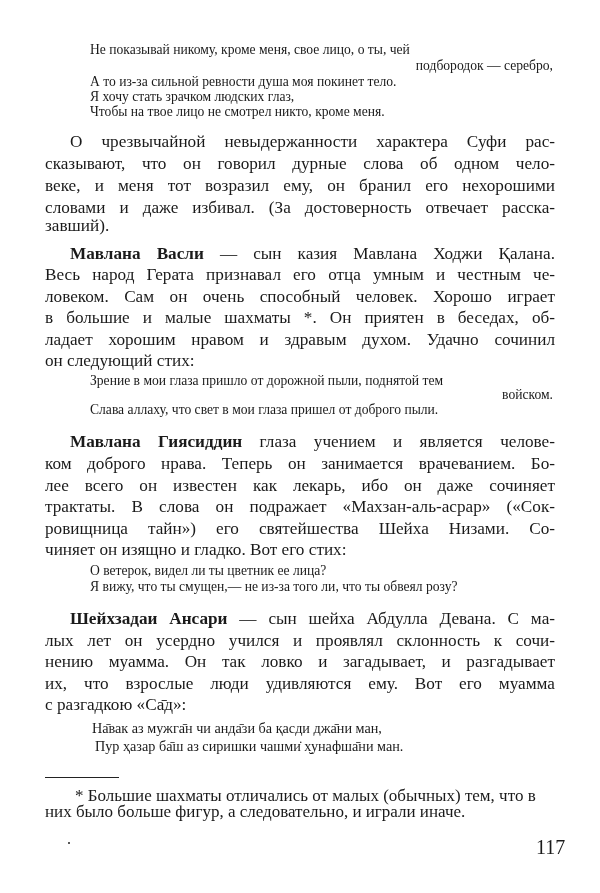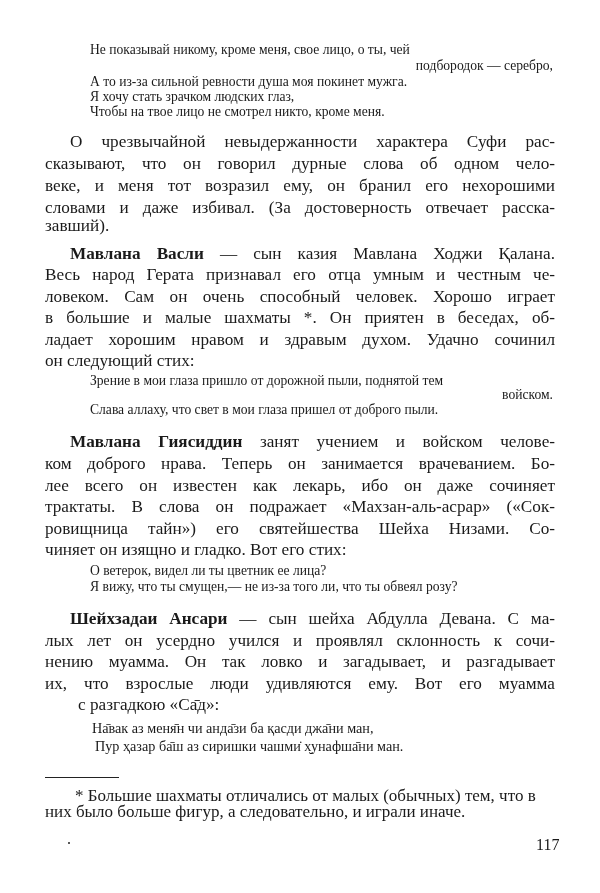--- a/index.html
+++ b/index.html
@@ -6,68 +6,68 @@
   body { width:600px; height:893px; background:#ffffff; position:relative; overflow:hidden;
          font-family:"Liberation Serif","DejaVu Serif",serif; color:#1a1a1a; }
   .line { position:absolute; white-space:nowrap; }
   .body { font-size:17.2px; left:45px; width:510px; text-align:justify; text-align-last:justify; }
   .body.last { text-align-last:left; }
   .body.ind { left:70px; width:485px; }
   .verse { font-size:13.6px; }
   .foot { font-size:17px; }
   b { font-weight:bold; }
   .rule { position:absolute; left:45px; top:777px; width:74px; height:1px; background:#222; }
-  .pageno { position:absolute; left:536px; top:836px; font-size:16px;font-family:Liberation Serif, serif; }
+  .pageno { position:absolute; left:536px; top:836px; font-size:20px;font-family:Liberation Serif, serif; }
   .dot { position:absolute; left:68px; top:842px; width:2px; height:2px; background:#222; border-radius:1px; }
 </style>
 </head>
 <body>
 
 <div>
 
   <div class="line verse" style="left:90px;top:42px;">Не показывай никому, кроме меня, свое лицо, о ты, чей</div>
   <div class="line verse" style="right:47px;top:58px;">подбородок — серебро,</div>
-  <div class="line verse" style="left:90px;top:74px;">А то из-за сильной ревности душа моя покинет мужга.</div>
+  <div class="line verse" style="left:90px;top:74px;">А то из-за сильной ревности душа моя покинет тело.</div>
   <div class="line verse" style="left:90px;top:89px;">Я хочу стать зрачком людских глаз,</div>
   <div class="line verse" style="left:90px;top:104px;text-align:center;">Чтобы на твое лицо не смотрел никто, кроме меня.</div>
 
   <div class="line body ind" style="top:132px;">О чрезвычайной невыдержанности характера Суфи рас-</div>
   <div class="line body" style="top:154px;">сказывают, что он говорил дурные слова об одном чело-</div>
   <div class="line body" style="top:176px;">веке, и меня тот возразил ему, он бранил его нехорошими</div>
   <div class="line body" style="top:198px;">словами и даже избивал. (За достоверность отвечает расска-</div>
   <div class="line body last" style="top:216px;">завший).</div>
 
   <div class="line body ind" style="top:244px;"><b>Мавлана Васли</b><span> — сын казия Мавлана Ходжи Қалана.</span></div>
   <div class="line body" style="top:265px;">Весь народ Герата признавал его отца умным и честным че-</div>
   <div class="line body" style="top:287px;">ловеком. Сам он очень способный человек. Хорошо играет</div>
   <div class="line body" style="top:308px;">в большие и малые шахматы *. Он приятен в беседах, об-</div>
   <div class="line body" style="top:330px;">ладает хорошим нравом и здравым духом. Удачно сочинил</div>
   <div class="line body last" style="top:351px;">он следующий стих:</div>
 
   <div class="line verse" style="left:90px;top:373px;">Зрение в мои глаза пришло от дорожной пыли, поднятой тем</div>
   <div class="line verse" style="right:47px;top:387px;">войском.</div>
   <div class="line verse" style="left:90px;top:402px;">Слава аллаху, что свет в мои глаза пришел от доброго пыли.</div>
 
-  <div class="line body ind" style="top:432px;"><b>Мавлана Гиясиддин</b><span> занят учением и войском челове-</span></div>
+  <div class="line body ind" style="top:432px;"><b>Мавлана Гиясиддин</b><span> глаза учением и является челове-</span></div>
   <div class="line body" style="top:454px;">ком доброго нрава. Теперь он занимается врачеванием. Бо-</div>
   <div class="line body" style="top:476px;">лее всего он известен как лекарь, ибо он даже сочиняет</div>
   <div class="line body" style="top:497px;">трактаты. В слова он подражает «Махзан-аль-асрар» («Сок-</div>
   <div class="line body" style="top:519px;">ровищница тайн») его святейшества Шейха Низами. Со-</div>
   <div class="line body last" style="top:540px;">чиняет он изящно и гладко. Вот его стих:</div>
 
   <div class="line verse" style="left:90px;top:563px;">О ветерок, видел ли ты цветник ее лица?</div>
   <div class="line verse" style="left:90px;top:579px;">Я вижу, что ты смущен,— не из-за того ли, что ты обвеял розу?</div>
 
   <div class="line body ind" style="top:609px;"><b>Шейхзадаи Ансари</b><span> — сын шейха Абдулла Девана. С ма-</span></div>
   <div class="line body" style="top:631px;">лых лет он усердно учился и проявлял склонность к сочи-</div>
   <div class="line body" style="top:652px;">нению муамма. Он так ловко и загадывает, и разгадывает</div>
   <div class="line body" style="top:674px;">их, что взрослые люди удивляются ему. Вот его муамма</div>
-  <div class="line body last" style="top:695px;margin-left:33px;">с разгадкою «Са̄д»:</div>
+  <div class="line body last" style="top:695px;">с разгадкою «Са̄д»:</div>
 
-  <div class="line verse" style="left:92px;top:720px;font-size:14.2px;">На̄вак аз меня̄н чи анда̄зи ба қасди джа̄ни ман,</div>
+  <div class="line verse" style="left:92px;top:720px;font-size:14.2px;">На̄вак аз мужга̄н чи анда̄зи ба қасди джа̄ни ман,</div>
   <div class="line verse" style="left:95px;top:738px;font-size:14.2px;">Пур ҳазар ба̄ш аз сиришки чашми̇ х̮унафша̄ни ман.</div>
 
   <div class="rule"></div>
   <div class="line foot" style="left:75px;top:786px;">* Большие шахматы отличались от малых (обычных) тем, что в</div>
   <div class="line foot" style="left:45px;top:802px;">них было больше фигур, а следовательно, и играли иначе.</div>
 
   <div class="dot"></div>
   <div class="pageno">117</div>
 </div>
 

